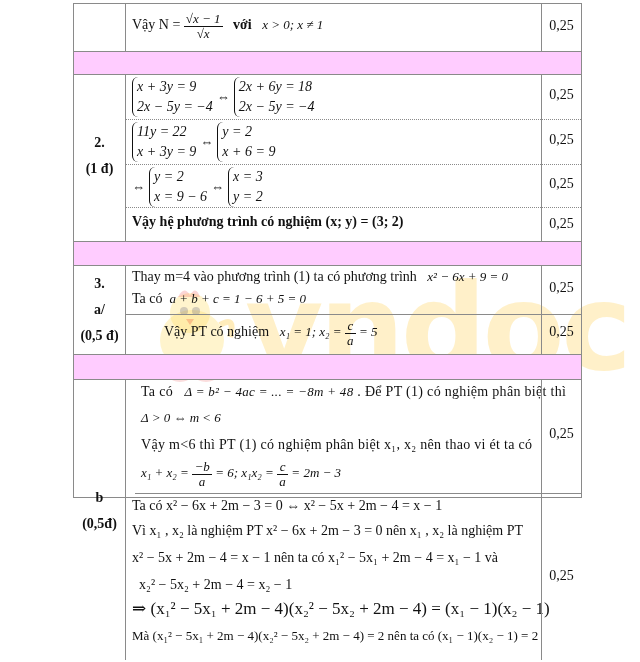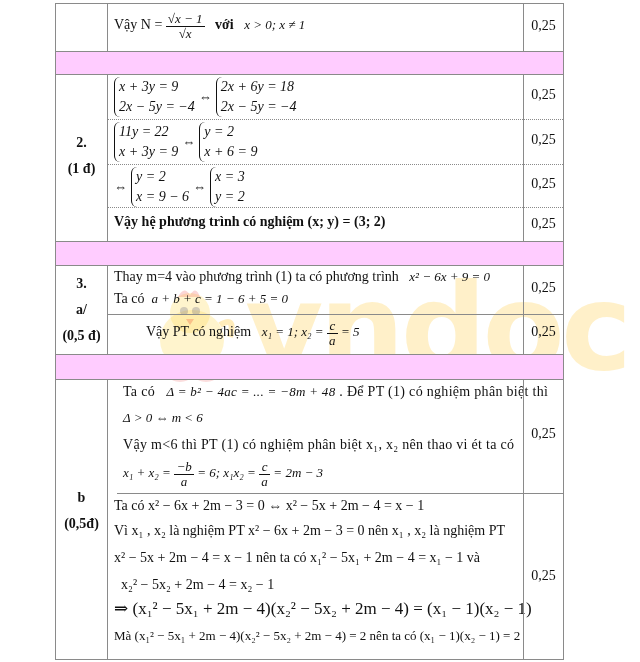--- a/index.html
+++ b/index.html
@@ -1,18 +1,18 @@
 <!DOCTYPE html>
 <html><head>
 <meta charset="utf-8">
 <style>
   html, body { margin: 0; padding: 0; background: #ffffff; }
   body { width: 640px; height: 662px; position: relative; overflow: hidden;
          font-family: "Liberation Serif", "DejaVu Serif", serif; color: #111; }
-  .tbl { position: absolute; left: 55px; top: 3px; width: 509px; height: 657px;
+  .tbl { position: absolute; left: 73px; top: 3px; width: 509px; height: 495px;
          border: 1.5px solid #8a8a8a; box-sizing: border-box; }
   .row { position: absolute; left: 0; right: 0; box-sizing: border-box; }
   .pink { background: #ffccff; border-top: 1.5px solid #8a8a8a; border-bottom: 1.5px solid #8a8a8a; }
   .c1 { position: absolute; left: 0; width: 52px; top: 0; bottom: 0; border-right: 1.5px solid #8a8a8a; box-sizing: border-box; }
   .c3 { position: absolute; left: 467px; right: 0; top: 0; bottom: 0; border-left: 1.5px solid #8a8a8a; box-sizing: border-box; }
   .c2 { position: absolute; left: 52px; width: 415px; top: 0; bottom: 0; box-sizing: border-box; }
   .cell { position: absolute; left: 0; right: 0; box-sizing: border-box; }
   .solid-b { border-bottom: 1.5px solid #8a8a8a; }
   .dot-b { border-bottom: 1.5px dotted #8a8a8a; }
   .score { position: absolute; left: 0; right: 0; text-align: center; font-size: 14px; }

